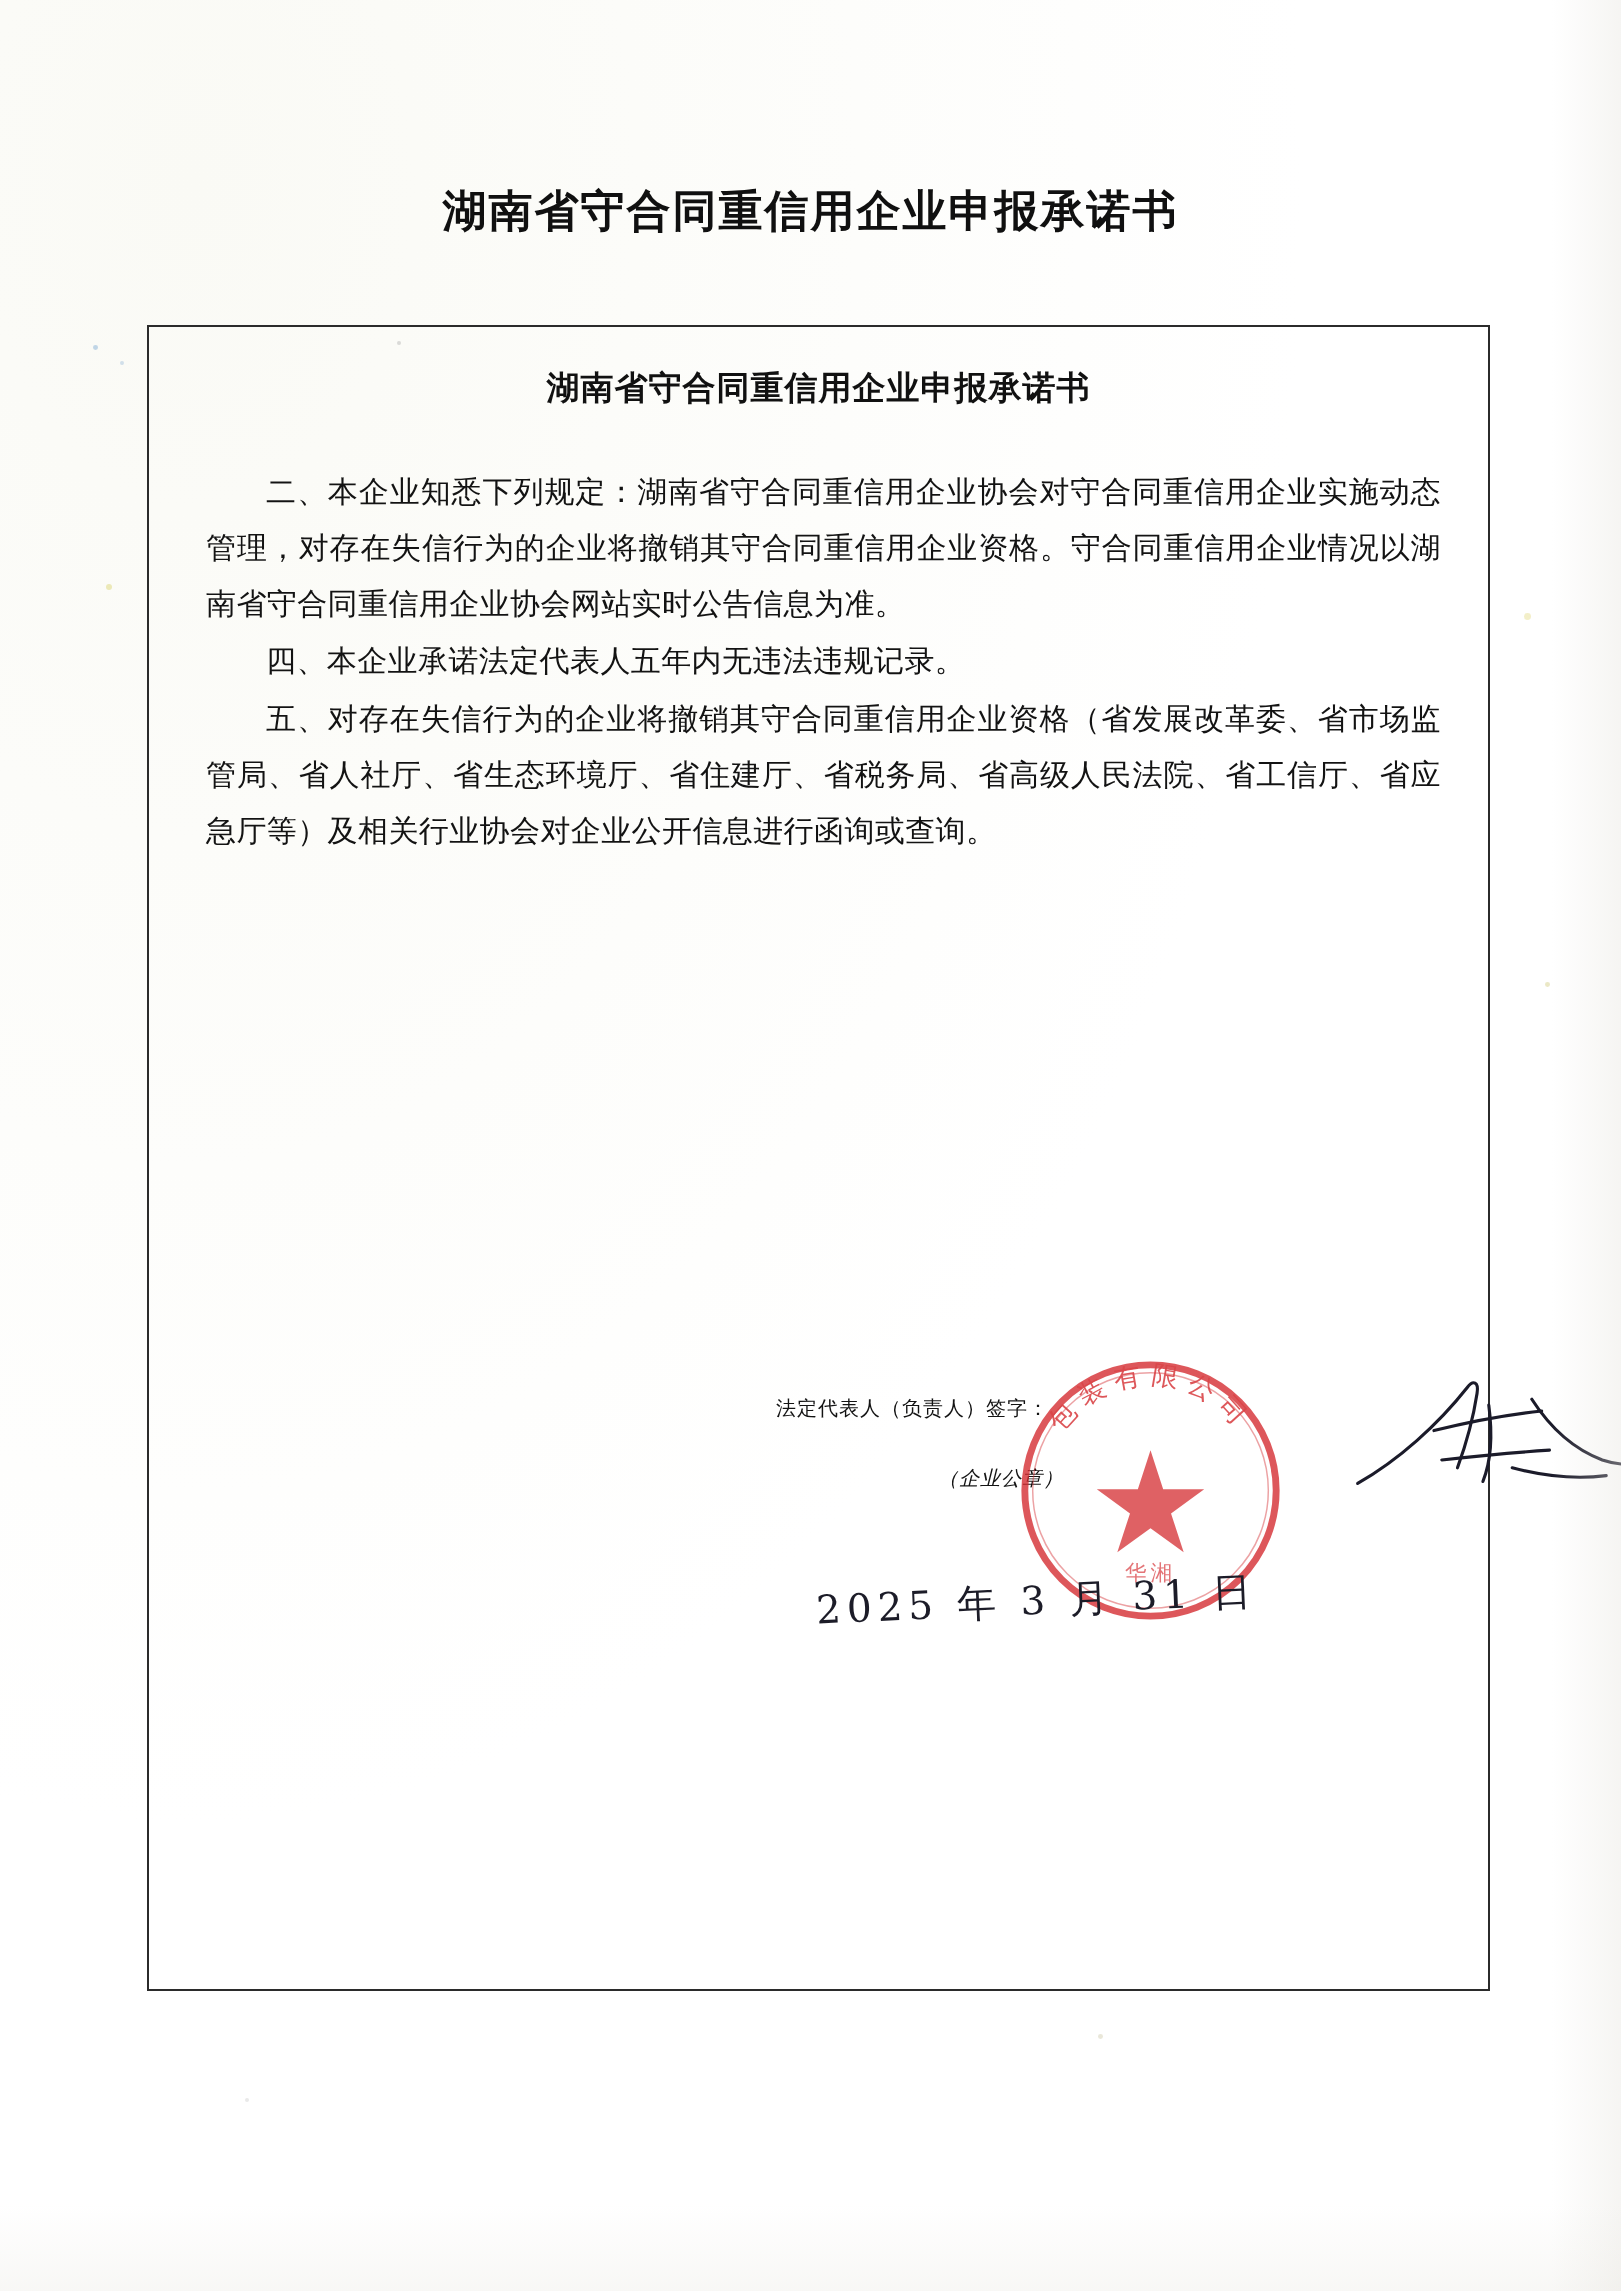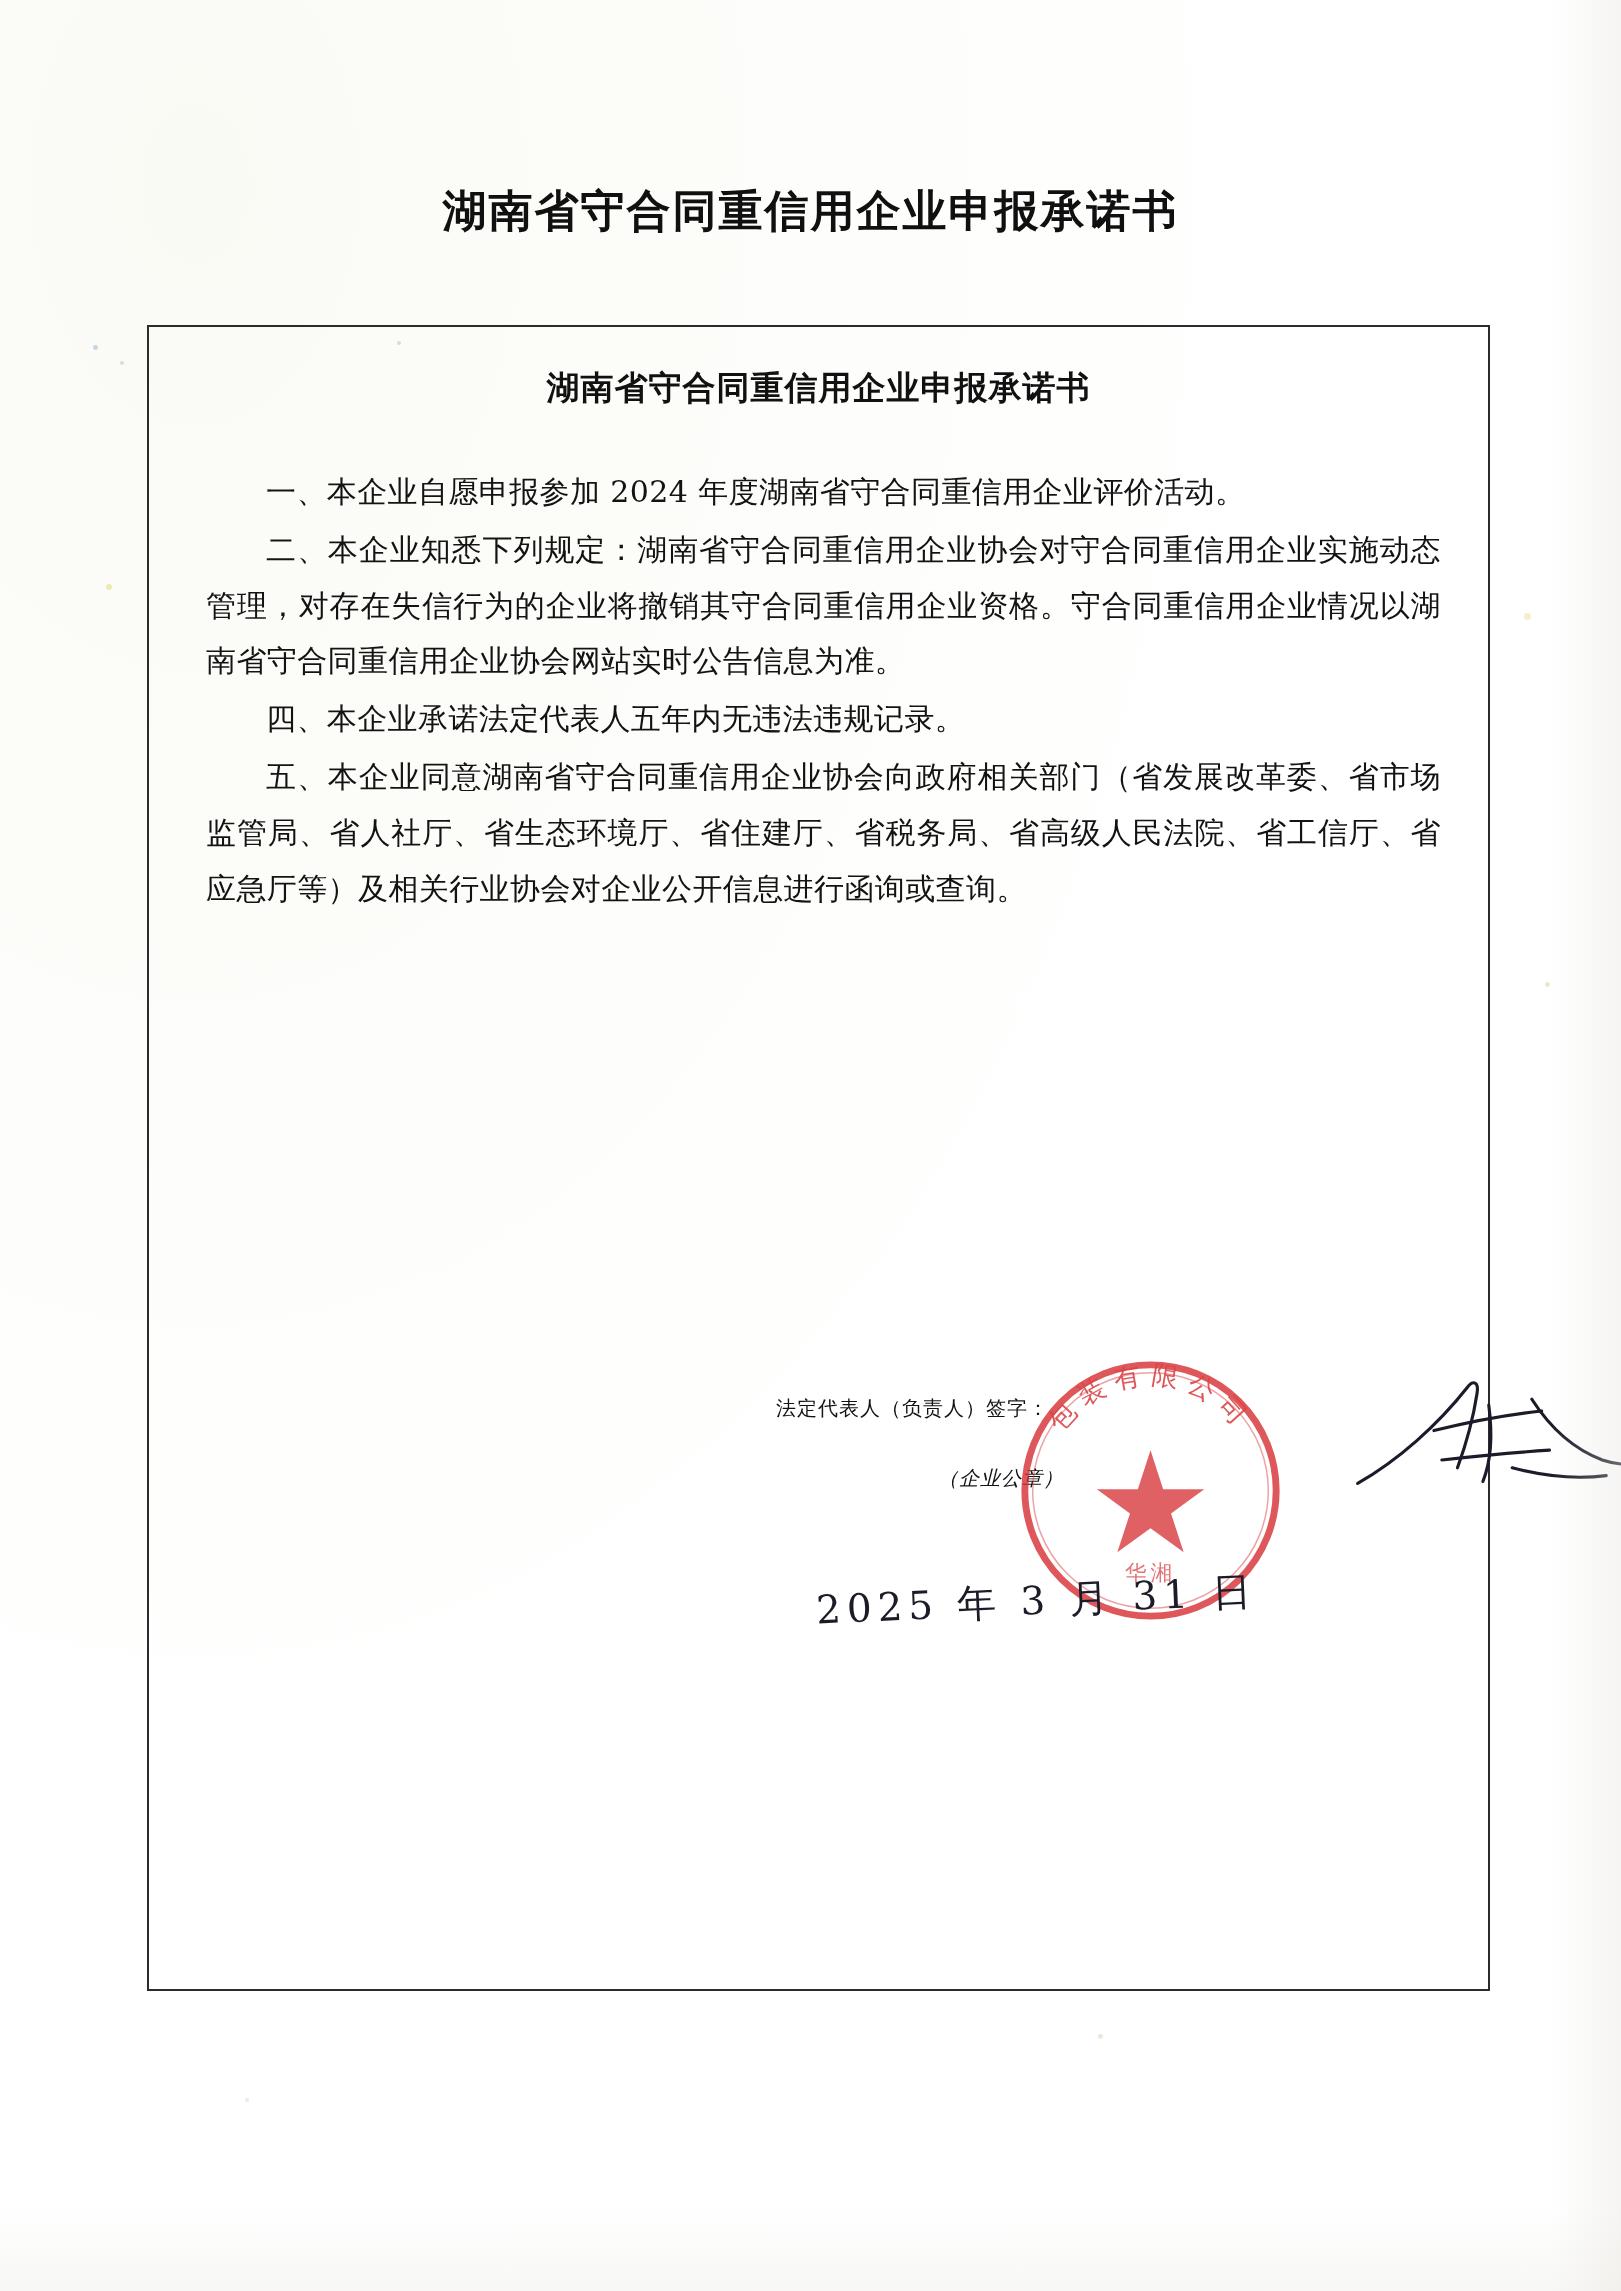--- a/index.html
+++ b/index.html
@@ -173,24 +173,23 @@
   <div class="speckle" style="left:1098px;top:2034px;width:4.9px;height:4.9px;background:#c7c2a0;opacity:.4;"></div>
   <div class="speckle" style="left:245px;top:2098px;width:3.9px;height:3.9px;background:#c9c9c9;opacity:.4;"></div>
 
   <div class="doc-title">湖南省守合同重信用企业申报承诺书</div>
 
   <div class="frame">
 
     <div class="inner-title">湖南省守合同重信用企业申报承诺书</div>
 
     <div class="body-text">
-      <p>一、本企业自愿申报参加 2024 年度湖南省守合同重信用企业评价活动。</p>
       <p>二、本企业知悉下列规定：湖南省守合同重信用企业协会对守合同重信用企业实施动态管理，对存在失信行为的企业将撤销其守合同重信用企业资格。守合同重信用企业情况以湖南省守合同重信用企业协会网站实时公告信息为准。</p>
       <p>四、本企业承诺法定代表人五年内无违法违规记录。</p>
-      <p>五、本企业同意湖南省守合同重信用企业协会向政府相关部门（省发展改革委、省市场监管局、省人社厅、省生态环境厅、省住建厅、省税务局、省高级人民法院、省工信厅、省应急厅等）及相关行业协会对企业公开信息进行函询或查询。</p>
+      <p>五、对存在失信行为的企业将撤销其守合同重信用企业资格（省发展改革委、省市场监管局、省人社厅、省生态环境厅、省住建厅、省税务局、省高级人民法院、省工信厅、省应急厅等）及相关行业协会对企业公开信息进行函询或查询。</p>
     </div>
 
     <div class="sign-block">
       <div class="sign-row">法定代表人（负责人）签字：</div>
       <div class="sign-row company">（企业公章）</div>
     </div>
 
     <svg class="seal" viewBox="0 0 275 275">
       <circle cx="137" cy="137" r="128" fill="none" stroke="#d4272b" stroke-width="7" opacity="0.9"></circle>
       <circle cx="137" cy="137" r="120" fill="none" stroke="#d4272b" stroke-width="1.5" opacity="0.5"></circle>

